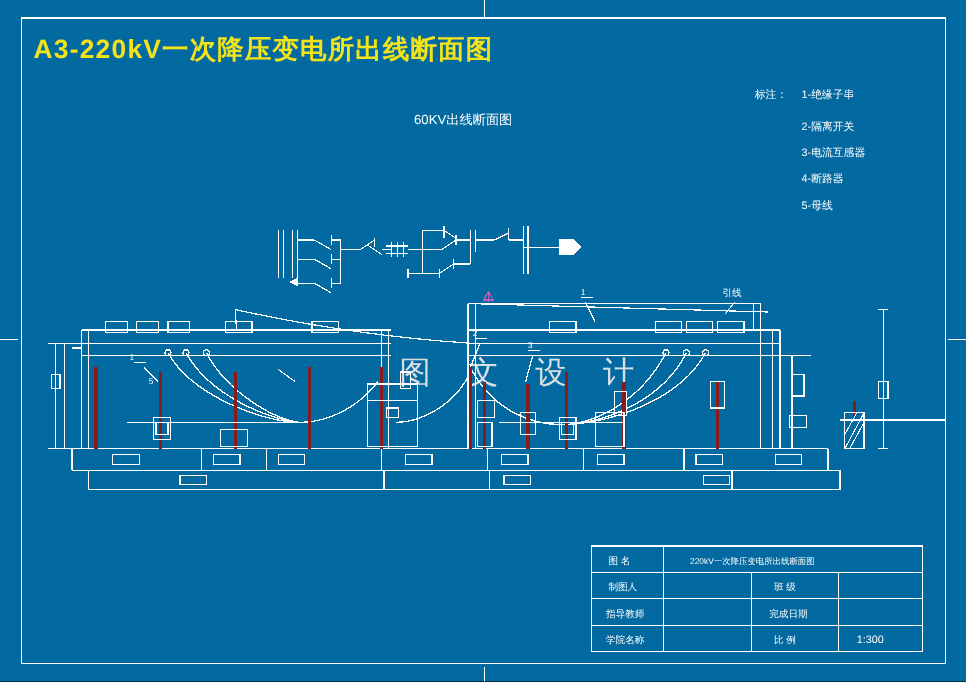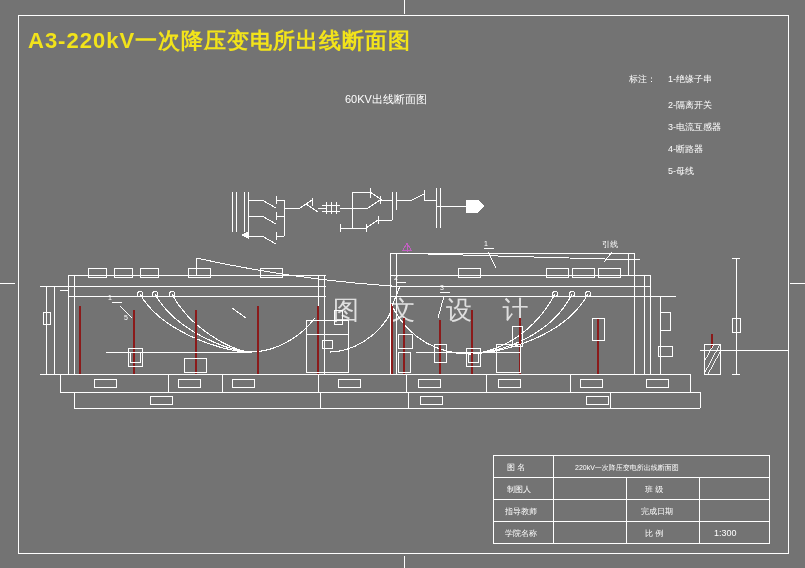--- a/index.html
+++ b/index.html
@@ -1,18 +1,18 @@
 <!DOCTYPE html>
 <html><head>
 <meta charset="utf-8">
 <style>
   html,body{margin:0;padding:0;background:#000;}
   body{width:805px;height:568px;overflow:hidden;
        font-family:"Liberation Sans",sans-serif;}
-  #stage{position:relative;width:805px;height:568px;background:#737373;}
+  #stage{position:relative;width:805px;height:568px;background:#0369a1;}
   #cad{position:absolute;left:0;top:0;width:805px;height:568px;}
   .ttl{position:absolute;left:28px;top:26px;color:#f2e31a;
        font-family:"Liberation Sans",sans-serif;font-weight:bold;
        font-size:22px;letter-spacing:1px;white-space:nowrap;}
   .wm{position:absolute;left:333px;top:266px;color:#e8e8e8;
       font-size:26px;letter-spacing:12px;white-space:nowrap;
       font-family:"Liberation Serif",serif;opacity:.93;margin-top:27px;}
   .cn{fill:#ffffff;font-family:"Liberation Sans",sans-serif;}
 </style>
 </head>

